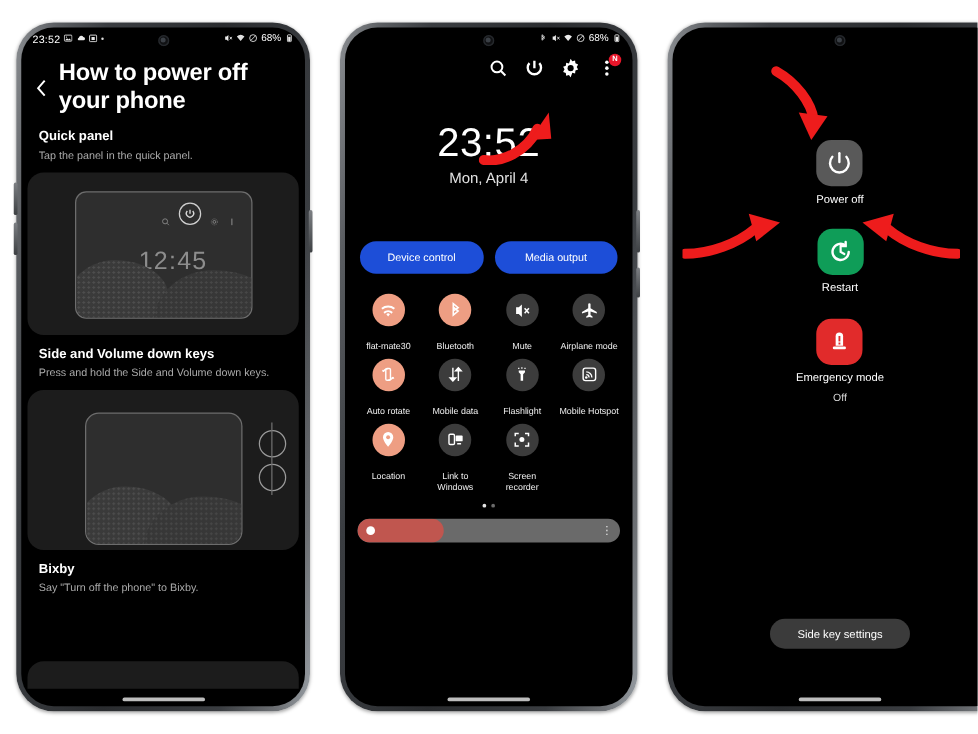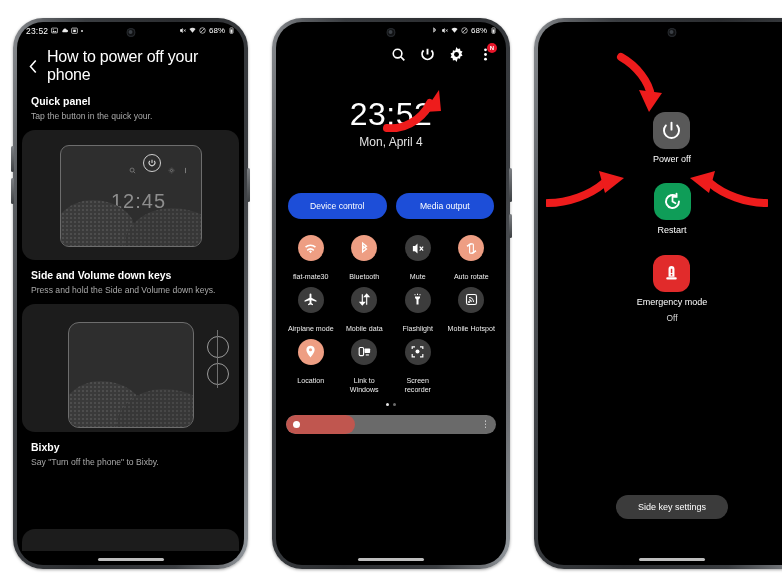--- a/index.html
+++ b/index.html
@@ -32,21 +32,21 @@
   .camera{position:absolute;left:50%;top:6px;transform:translateX(-50%);
     width:9px;height:9px;border-radius:50%;background:#101113;
     box-shadow:inset 0 0 0 1.2px #25282c;z-index:6;}
   .camera:after{content:"";position:absolute;left:2.4px;top:2.4px;width:4px;height:4px;
     border-radius:50%;background:#3a3f45;}
 
   
   .p1head{display:flex;align-items:center;gap:9px;padding:9px 14px 2px 12px;}
   .back-chev{width:9px;height:15px;flex:none;}
   .back-chev svg{width:100%;height:100%;stroke:#fff;fill:none;stroke-width:2.1;}
-  .p1title{color:#fff;font-size:16px;font-weight:400;letter-spacing:-.2px;}
+  .p1title{color:#fff;font-size:19px;font-weight:700;letter-spacing:-.2px;}
   .sect-h{color:#fff;font-size:10.5px;font-weight:700;padding:9px 14px 0 14px;}
   .sect-p{color:#a9a9a9;font-size:8.6px;padding:4px 14px 8px 14px;line-height:1.3;}
   .illus{background:#1c1c1c;margin:0 5px;border-radius:13px;position:relative;overflow:hidden;}
   .illus-a{height:130px;}
   .illus-b{height:128px;}
   .mini{position:absolute;left:50%;transform:translateX(-50%);
     border:1.3px solid #6d6d6d;border-radius:9px;background:#2e2e2e;overflow:hidden;}
   .mini-a{top:15px;width:140px;height:100px;}
   .mini-b{top:18px;width:124px;height:104px;border-radius:11px;}
   .mini-row{display:flex;align-items:center;justify-content:flex-end;gap:7px;padding:8px 12px 0 0;}
@@ -177,21 +177,21 @@
       </div>
 
       <div class="p1head">
         <span class="back-chev"><svg viewBox="0 0 12 20">
               <polyline points="9,2 2,10 9,18"></polyline>
             </svg></span>
         <span class="p1title">How to power off your phone</span>
       </div>
 
       <div class="sect-h">Quick panel</div>
-      <div class="sect-p">Tap the button in the quick your.</div>
+      <div class="sect-p">Tap the panel in the quick panel.</div>
 
       <div class="illus illus-a">
         <div class="mini mini-a">
           <div class="mini-row">
             <span class="mini-ic"><svg viewBox="0 0 16 16">
                   <circle cx="7" cy="7" r="4.6" fill="none" stroke="#cfcfcf" stroke-width="1.7"></circle>
                   <path d="M10.4 10.4L14 14" stroke="#cfcfcf" stroke-width="1.7"></path>
                 </svg></span>
             <span class="mini-pwr">
                 <svg viewBox="0 0 16 16">
@@ -328,37 +328,37 @@
         <div class="tile">
           <div class="tdisc">
               <svg viewBox="0 0 24 24">
                 <path d="M12 4L8 7.8H4.6v8.4H8L12 20z"></path>
                 <path d="M15.5 9l5.5 6.5M21 9l-5.5 6.5" stroke="#fff" stroke-width="2" fill="none"></path>
               </svg>
             </div>
           <div class="tlbl">Mute</div>
         </div>
         <div class="tile">
+          <div class="tdisc">
+              <svg viewBox="0 0 24 24">
+                <path d="M12 2.4a1.5 1.5 0 011.5 1.5V9l8 4.6v2.1L13.5 13v4.6l2.5 1.8v1.7L12 20l-4 1.1v-1.7l2.5-1.8V13L2.5 15.7v-2.1L10.5 9V3.9A1.5 1.5 0 0112 2.4z"></path>
+              </svg>
+            </div>
+          <div class="tlbl">Airplane mode</div>
+        </div>
+
+        <div class="tile">
           <div class="tdisc on">
               <svg viewBox="0 0 24 24">
                 <rect x="9" y="4.5" width="6" height="15" rx="1.6" fill="none" stroke="#fff" stroke-width="1.8"></rect>
                 <path d="M5.4 8.6A7.6 7.6 0 0112 4.6M18.6 15.4A7.6 7.6 0 0112 19.4" fill="none" stroke="#fff" stroke-width="1.8"></path>
                 <path d="M4 6.2l1.6 2.9 2.9-1.6zM20 17.8l-1.6-2.9-2.9 1.6z"></path>
               </svg>
             </div>
           <div class="tlbl">Auto rotate</div>
-        </div>
-
-        <div class="tile">
-          <div class="tdisc">
-              <svg viewBox="0 0 24 24">
-                <path d="M12 2.4a1.5 1.5 0 011.5 1.5V9l8 4.6v2.1L13.5 13v4.6l2.5 1.8v1.7L12 20l-4 1.1v-1.7l2.5-1.8V13L2.5 15.7v-2.1L10.5 9V3.9A1.5 1.5 0 0112 2.4z"></path>
-              </svg>
-            </div>
-          <div class="tlbl">Airplane mode</div>
         </div>
         <div class="tile">
           <div class="tdisc">
               <svg viewBox="0 0 24 24">
                 <path d="M8.5 3.5v14.2M8.5 20.5l-3.6-4h7.2zM15.5 20.5V6.3M15.5 3.5l3.6 4h-7.2z" fill="#fff" stroke="#fff" stroke-width="1.8"></path>
               </svg>
             </div>
           <div class="tlbl">Mobile data</div>
         </div>
         <div class="tile">

